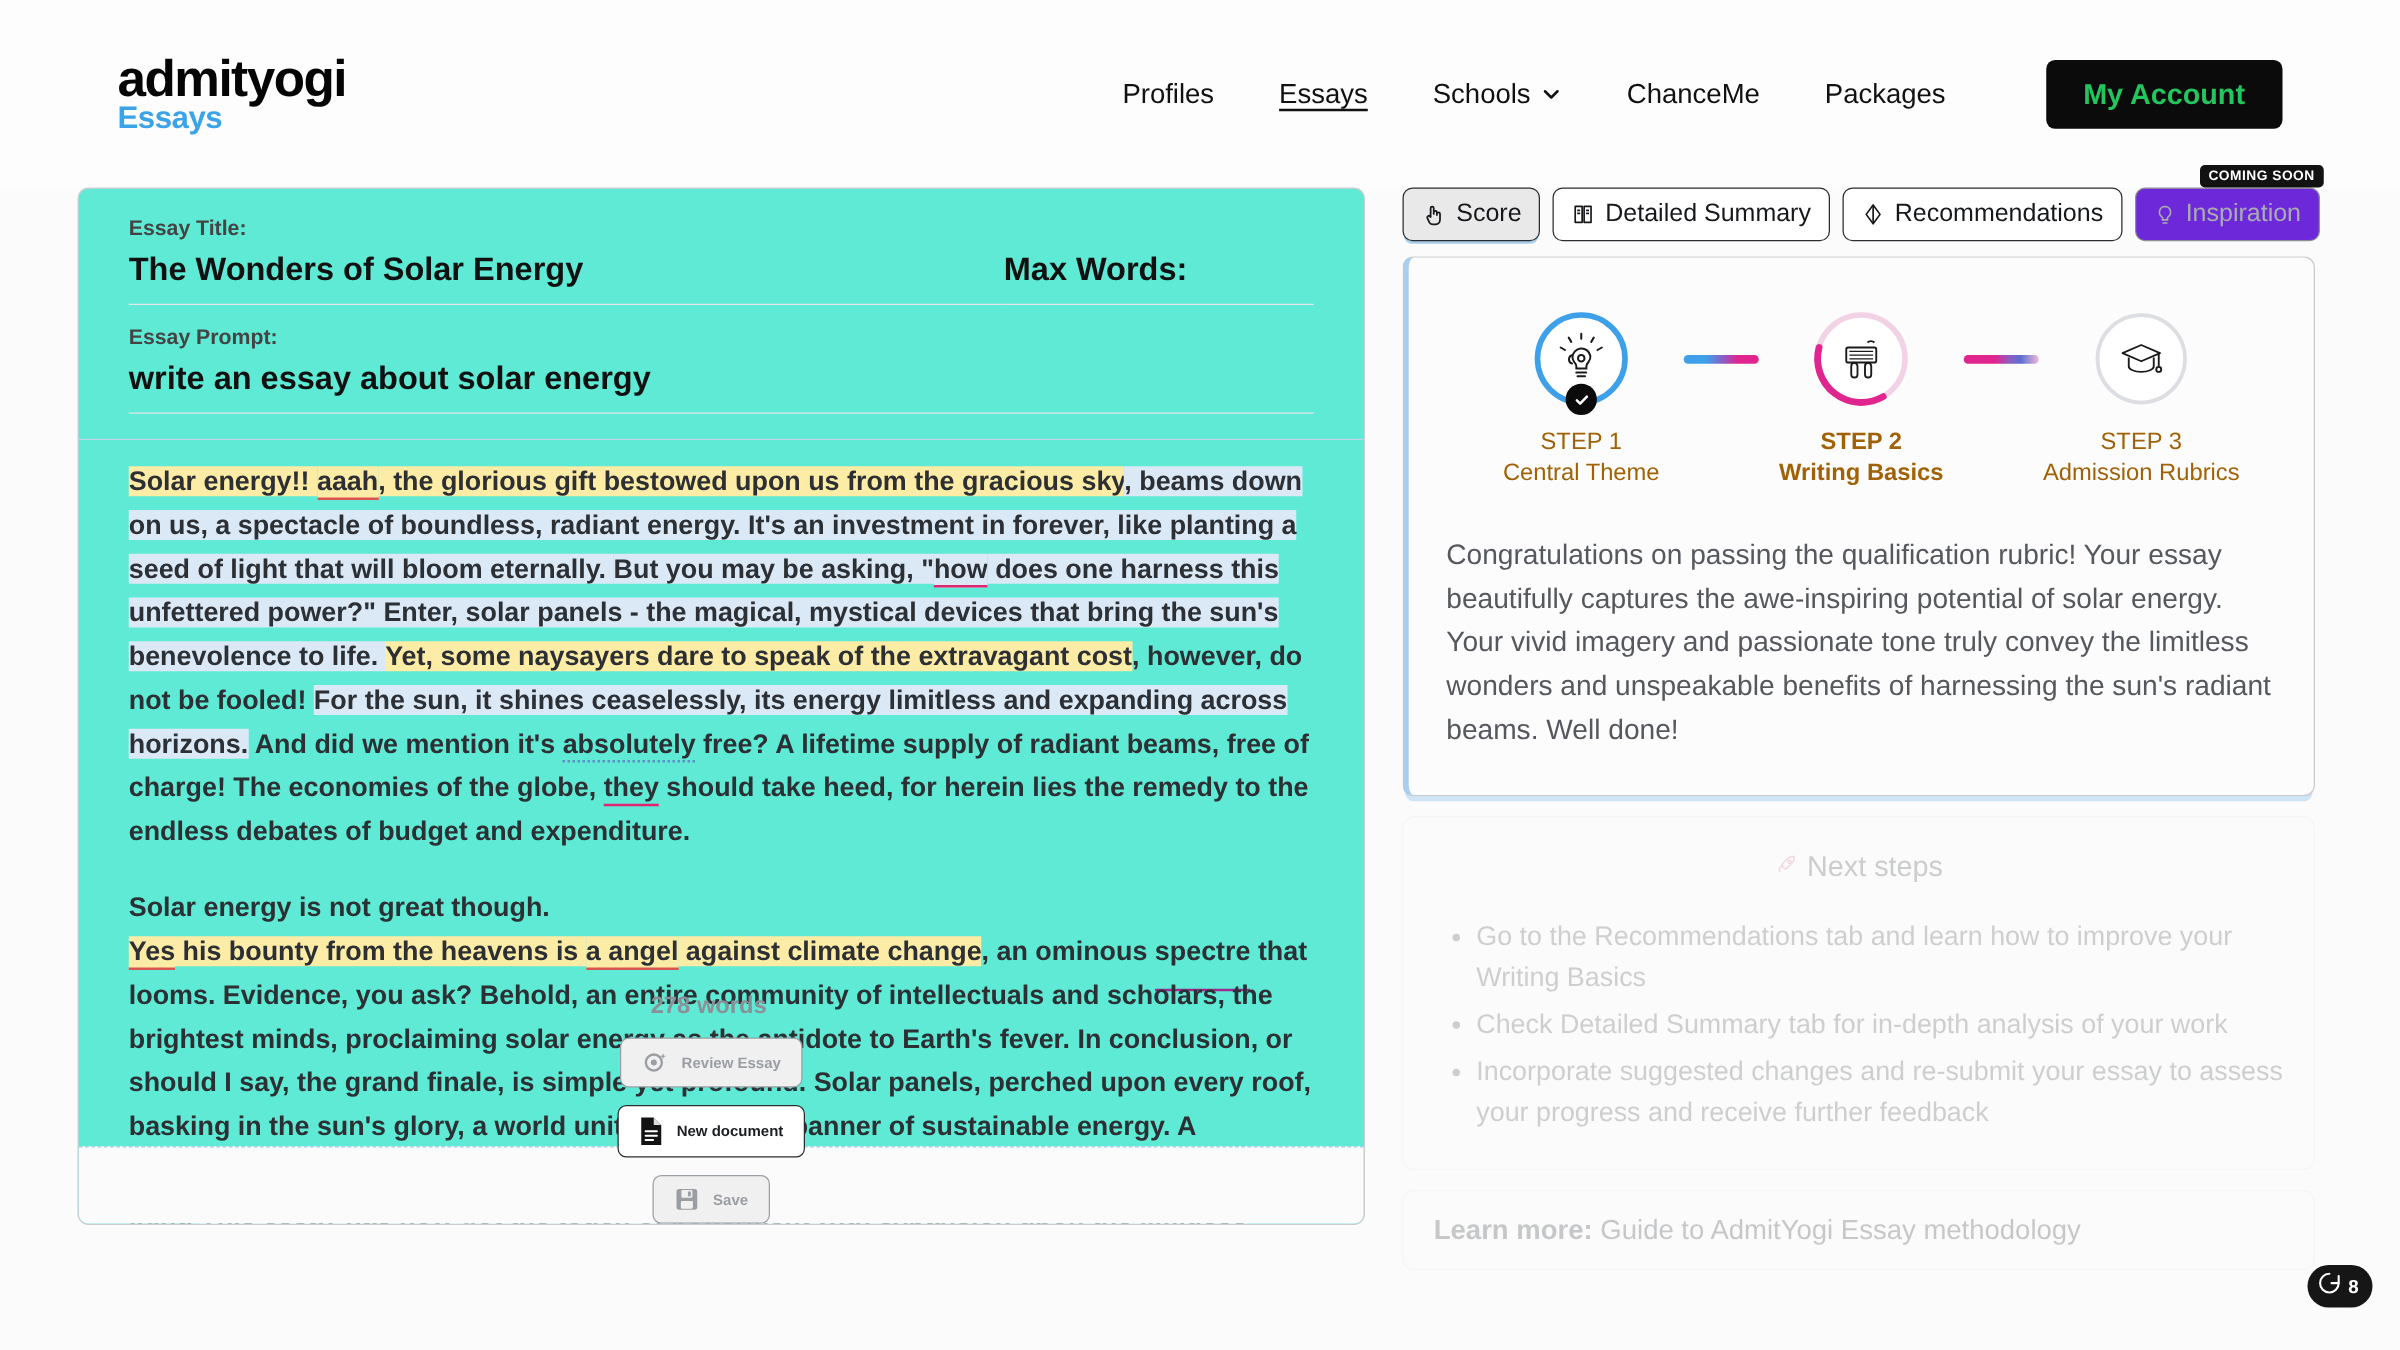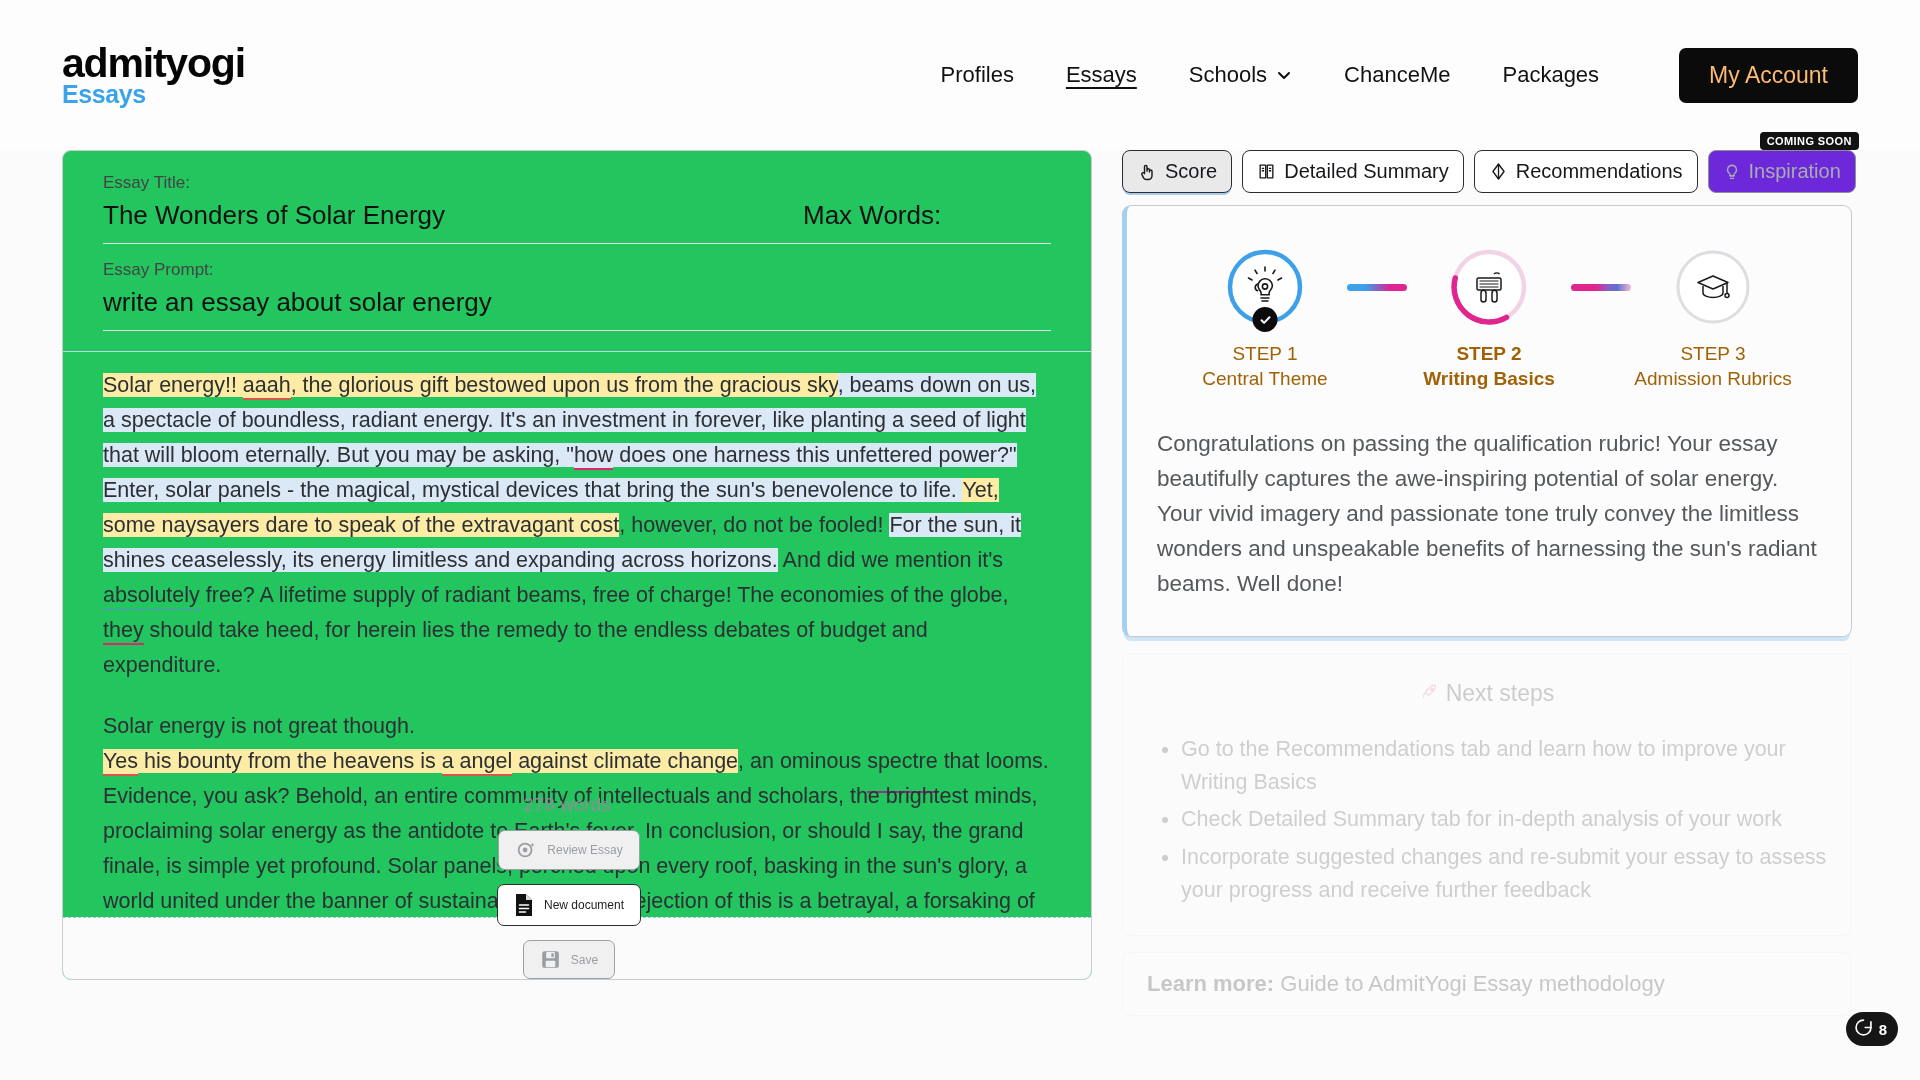--- a/index.html
+++ b/index.html
@@ -9,21 +9,21 @@
     font-family: "Liberation Sans", sans-serif;
     overflow: hidden;
   }
   body { position: relative; }
 
   
   .header {
     height: 150px;
     display: flex;
     align-items: center;
-    padding: 0 62px;
+    padding: 0 94px;
     background: #fdfdfd;
     justify-content: flex-end;
   }
   .logo { line-height: 1; user-select: none; }
   .logo-main {
     display: block;
     font-size: 41px;
     font-weight: 800;
     letter-spacing: -1.2px;
     color: #050505;
@@ -49,46 +49,47 @@
     white-space: nowrap;
     display: flex;
     align-items: center;
     gap: 9px;
   }
   .nav-item.active { text-decoration: underline; text-underline-offset: 5px; }
   .chev { display: inline-block; width: 16px; height: 16px; }
   .chev svg { display: block; }
   .account-btn {
     background: #0b0b0b;
-    color: #fdba74;
+    color: #22c55e;
     font-size: 23px;
-    font-weight: 400;
+    font-weight: 700;
     padding: 14px 30px;
     border-radius: 7px;
     cursor: pointer;
     margin-left: 28px;
     white-space: nowrap;
   }
 
   
   .main {
     display: flex;
     padding: 0 62px;
     gap: 30px;
     align-items: flex-start;
   }
   
   .essay-card {
     width: 1030px;
-    background: #22c55e;
+    background: #5eead4;
     border: 1.5px solid #c9ccd1;
     border-radius: 9px;
     position: relative;
     height: 830px;
     overflow: hidden;
+    font-weight: bold;
   }
   .essay-meta { padding: 22px 40px 0 40px; }
   .meta-row { display: flex; align-items: flex-end; gap: 0; }
   .meta-col-title { flex: 0 0 700px; }
   .meta-col-max { flex: 1; }
   .field-label {
     font-size: 17px;
     color: #444;
     margin-bottom: 7px;
   }

